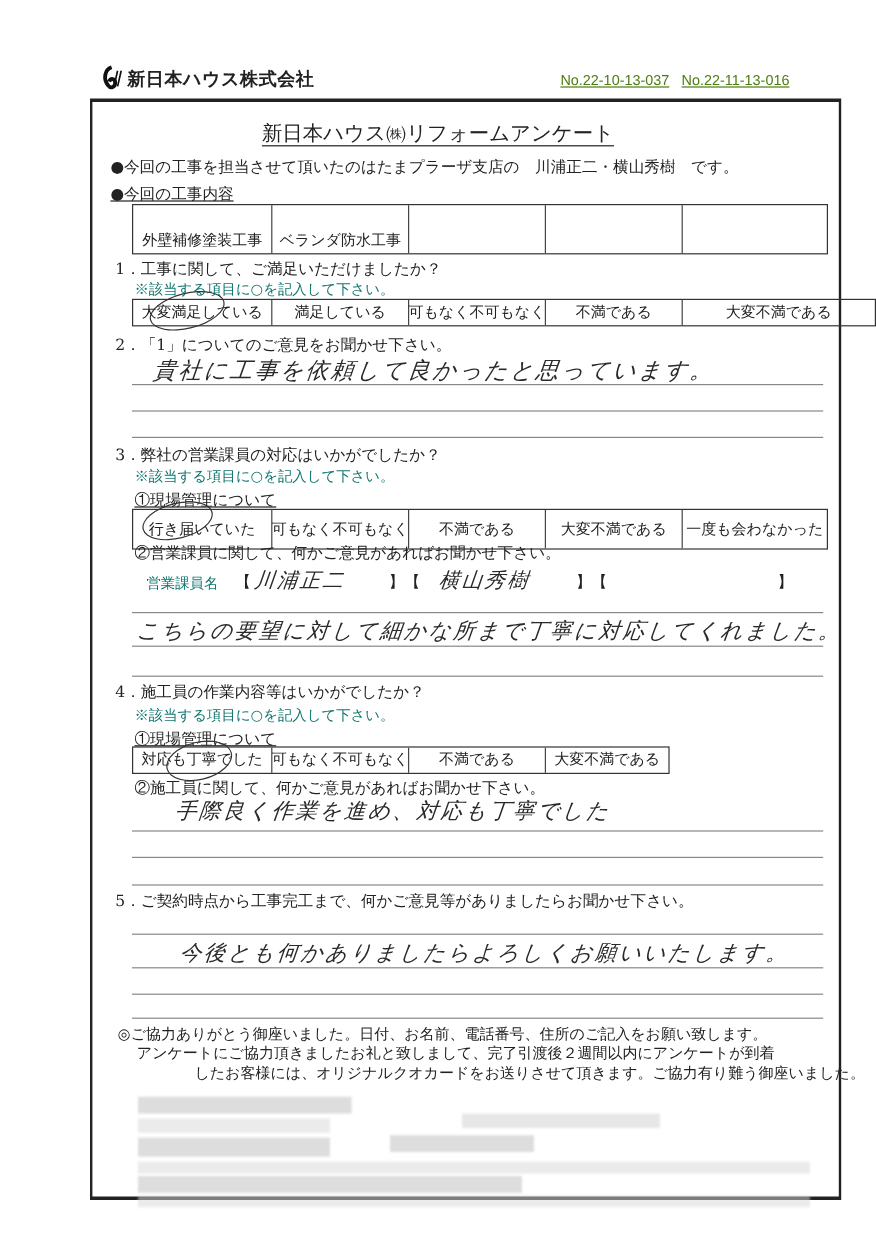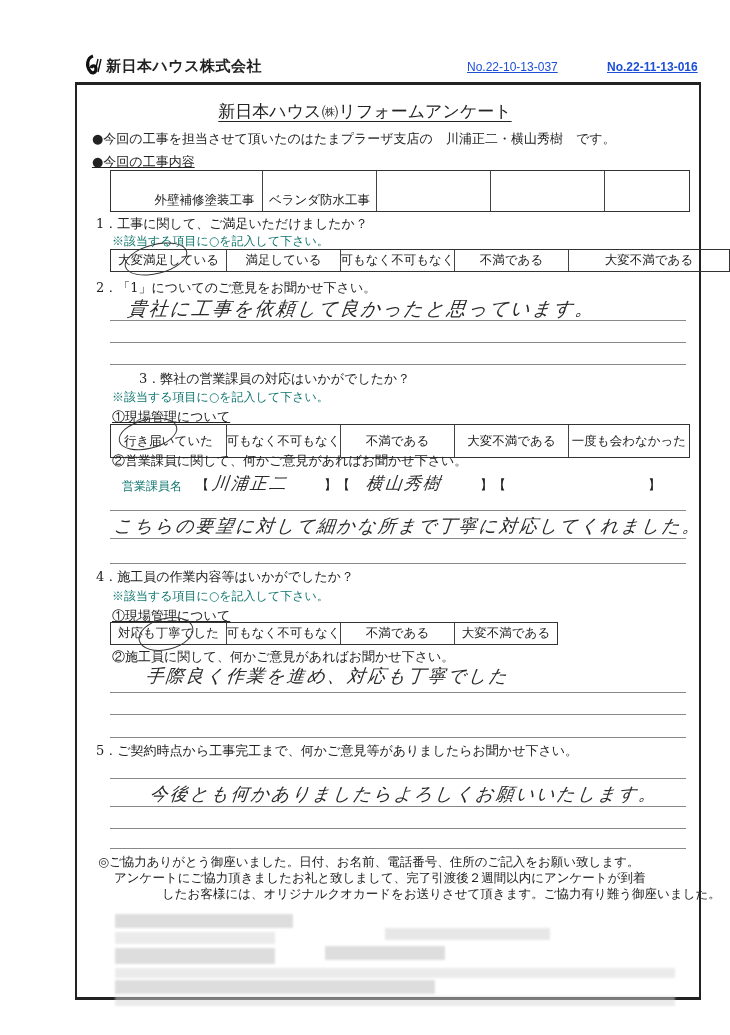--- a/index.html
+++ b/index.html
@@ -1,21 +1,21 @@
 <!DOCTYPE html>
 <html><head>
 <meta charset="utf-8">
 <style>
   html, body { margin:0; padding:0; background:#ffffff; }
   body { width:730px; height:1035px; position:relative; overflow:hidden;
          font-family:"DejaVu Serif", "Liberation Serif", serif; color:#1f1f1f; }
   .abs { position:absolute; }
   .logo-mark { left:84px; top:54px; width:22px; height:22px; }
   .company { left:106px; top:57px; font-family:Liberation Serif, serif; font-size:15px; font-weight:bold; letter-spacing:0.5px; color:#222; }
-  .docno { top:60px; font-size:12px; text-decoration:underline; font-family:"Liberation Sans Narrow","Liberation Sans", sans-serif; color:#1d4ed8; }
+  .docno { top:60px; font-size:12px; text-decoration:underline; font-family:"Liberation Sans Narrow","Liberation Sans", sans-serif; color:#4d7c0f; }
   .frame { left:75px; top:82px; width:626px; height:918px; border:2px solid #222; border-top-width:3px; border-bottom-width:3px; box-sizing:border-box; }
   .title { left:0; width:730px; top:100px; text-align:center; font-size:17px; color:#222; }
   .title span { text-decoration:underline; text-underline-offset:4px; }
   .txt { font-size:13px; white-space:nowrap; color:#222; }
   .small { font-size:12px; white-space:nowrap; color:#0f766e; }
   .grid { display:flex; border:1.5px solid #333; box-sizing:border-box; }
   .grid .cell { border-right:1px solid #444; box-sizing:border-box; display:flex; align-items:center; justify-content:center; font-size:12.5px; white-space:nowrap; color:#222; }
   .grid .cell:last-child { border-right:none; }
   .work .cell { align-items:flex-end; padding-bottom:2px; }
   .rule { height:0; border-top:1px solid #888; }
@@ -25,30 +25,30 @@
 </style>
 </head>
 <body>
 
 <svg class="abs logo-mark" viewBox="0 0 22 22">
   <path d="M9 2 C3 4 2 12 6 17 C8 20 12 19 12 15 C12 11 8 11 7 14" fill="none" stroke="#111" stroke-width="3.2"></path>
   <path d="M14 5 L11 18 M17 5 L14 18" stroke="#111" stroke-width="1.4"></path>
 </svg>
 <div class="abs company">新日本ハウス株式会社</div>
 <div class="abs docno" style="left:467px;">No.22-10-13-037</div>
-<div class="abs docno" style="left:607px;font-weight:bold;">No.22-11-13-016</div>
+<div class="abs docno" style="left:568px;">No.22-11-13-016</div>
 
 <div class="abs frame"></div>
 
 <div class="abs title"><span>新日本ハウス㈱リフォームアンケート</span></div>
 
 <div class="abs txt" style="left:92px;top:130px;">●今回の工事を担当させて頂いたのはたまプラーザ支店の　川浦正二・横山秀樹　です。</div>
 <div class="abs txt" style="left:92px;top:153px;text-decoration:underline;">●今回の工事内容</div>
 
-<div class="abs grid work" style="left:110px;top:170px;width:580px;height:42px;padding-left:36px;">
+<div class="abs grid work" style="left:110px;top:170px;width:580px;height:42px;">
   <div class="cell" style="width:116px;">外壁補修塗装工事</div>
   <div class="cell" style="width:114px;">ベランダ防水工事</div>
   <div class="cell" style="width:114px;"></div>
   <div class="cell" style="width:114px;"></div>
   <div class="cell" style="flex:1;"></div>
 </div>
 
 <div class="abs txt" style="left:96px;top:215px;">1．工事に関して、ご満足いただけましたか？</div>
 <div class="abs small" style="left:112px;top:233px;">※該当する項目に○を記入して下さい。</div>
 <div class="abs grid" style="left:110px;top:249px;width:620px;height:23px;">
@@ -59,21 +59,21 @@
   <div class="cell" style="flex:1;">大変不満である</div>
 </div>
 <div class="abs circle" style="left:124px;top:244px;width:62px;height:28px;"></div>
 
 <div class="abs txt" style="left:96px;top:279px;">2．「1」についてのご意見をお聞かせ下さい。</div>
 <div class="abs hand" style="left:128px;top:296px;font-size:19px;">貴社に工事を依頼して良かったと思っています。</div>
 <div class="abs rule" style="left:110px;top:320px;width:576px;"></div>
 <div class="abs rule" style="left:110px;top:342px;width:576px;"></div>
 <div class="abs rule" style="left:110px;top:364px;width:576px;"></div>
 
-<div class="abs txt" style="left:96px;top:370px;margin-left:43px;">3．弊社の営業課員の対応はいかがでしたか？</div>
+<div class="abs txt" style="left:96px;top:370px;">3．弊社の営業課員の対応はいかがでしたか？</div>
 <div class="abs small" style="left:112px;top:389px;">※該当する項目に○を記入して下さい。</div>
 <div class="abs txt" style="left:112px;top:408px;text-decoration:underline;">①現場管理について</div>
 <div class="abs grid" style="left:110px;top:424px;width:580px;height:34px;">
   <div class="cell" style="width:116px;">行き届いていた</div>
   <div class="cell" style="width:114px;">可もなく不可もなく</div>
   <div class="cell" style="width:114px;">不満である</div>
   <div class="cell" style="width:114px;">大変不満である</div>
   <div class="cell" style="flex:1;">一度も会わなかった</div>
 </div>
 <div class="abs circle" style="left:118px;top:419px;width:58px;height:28px;"></div>

